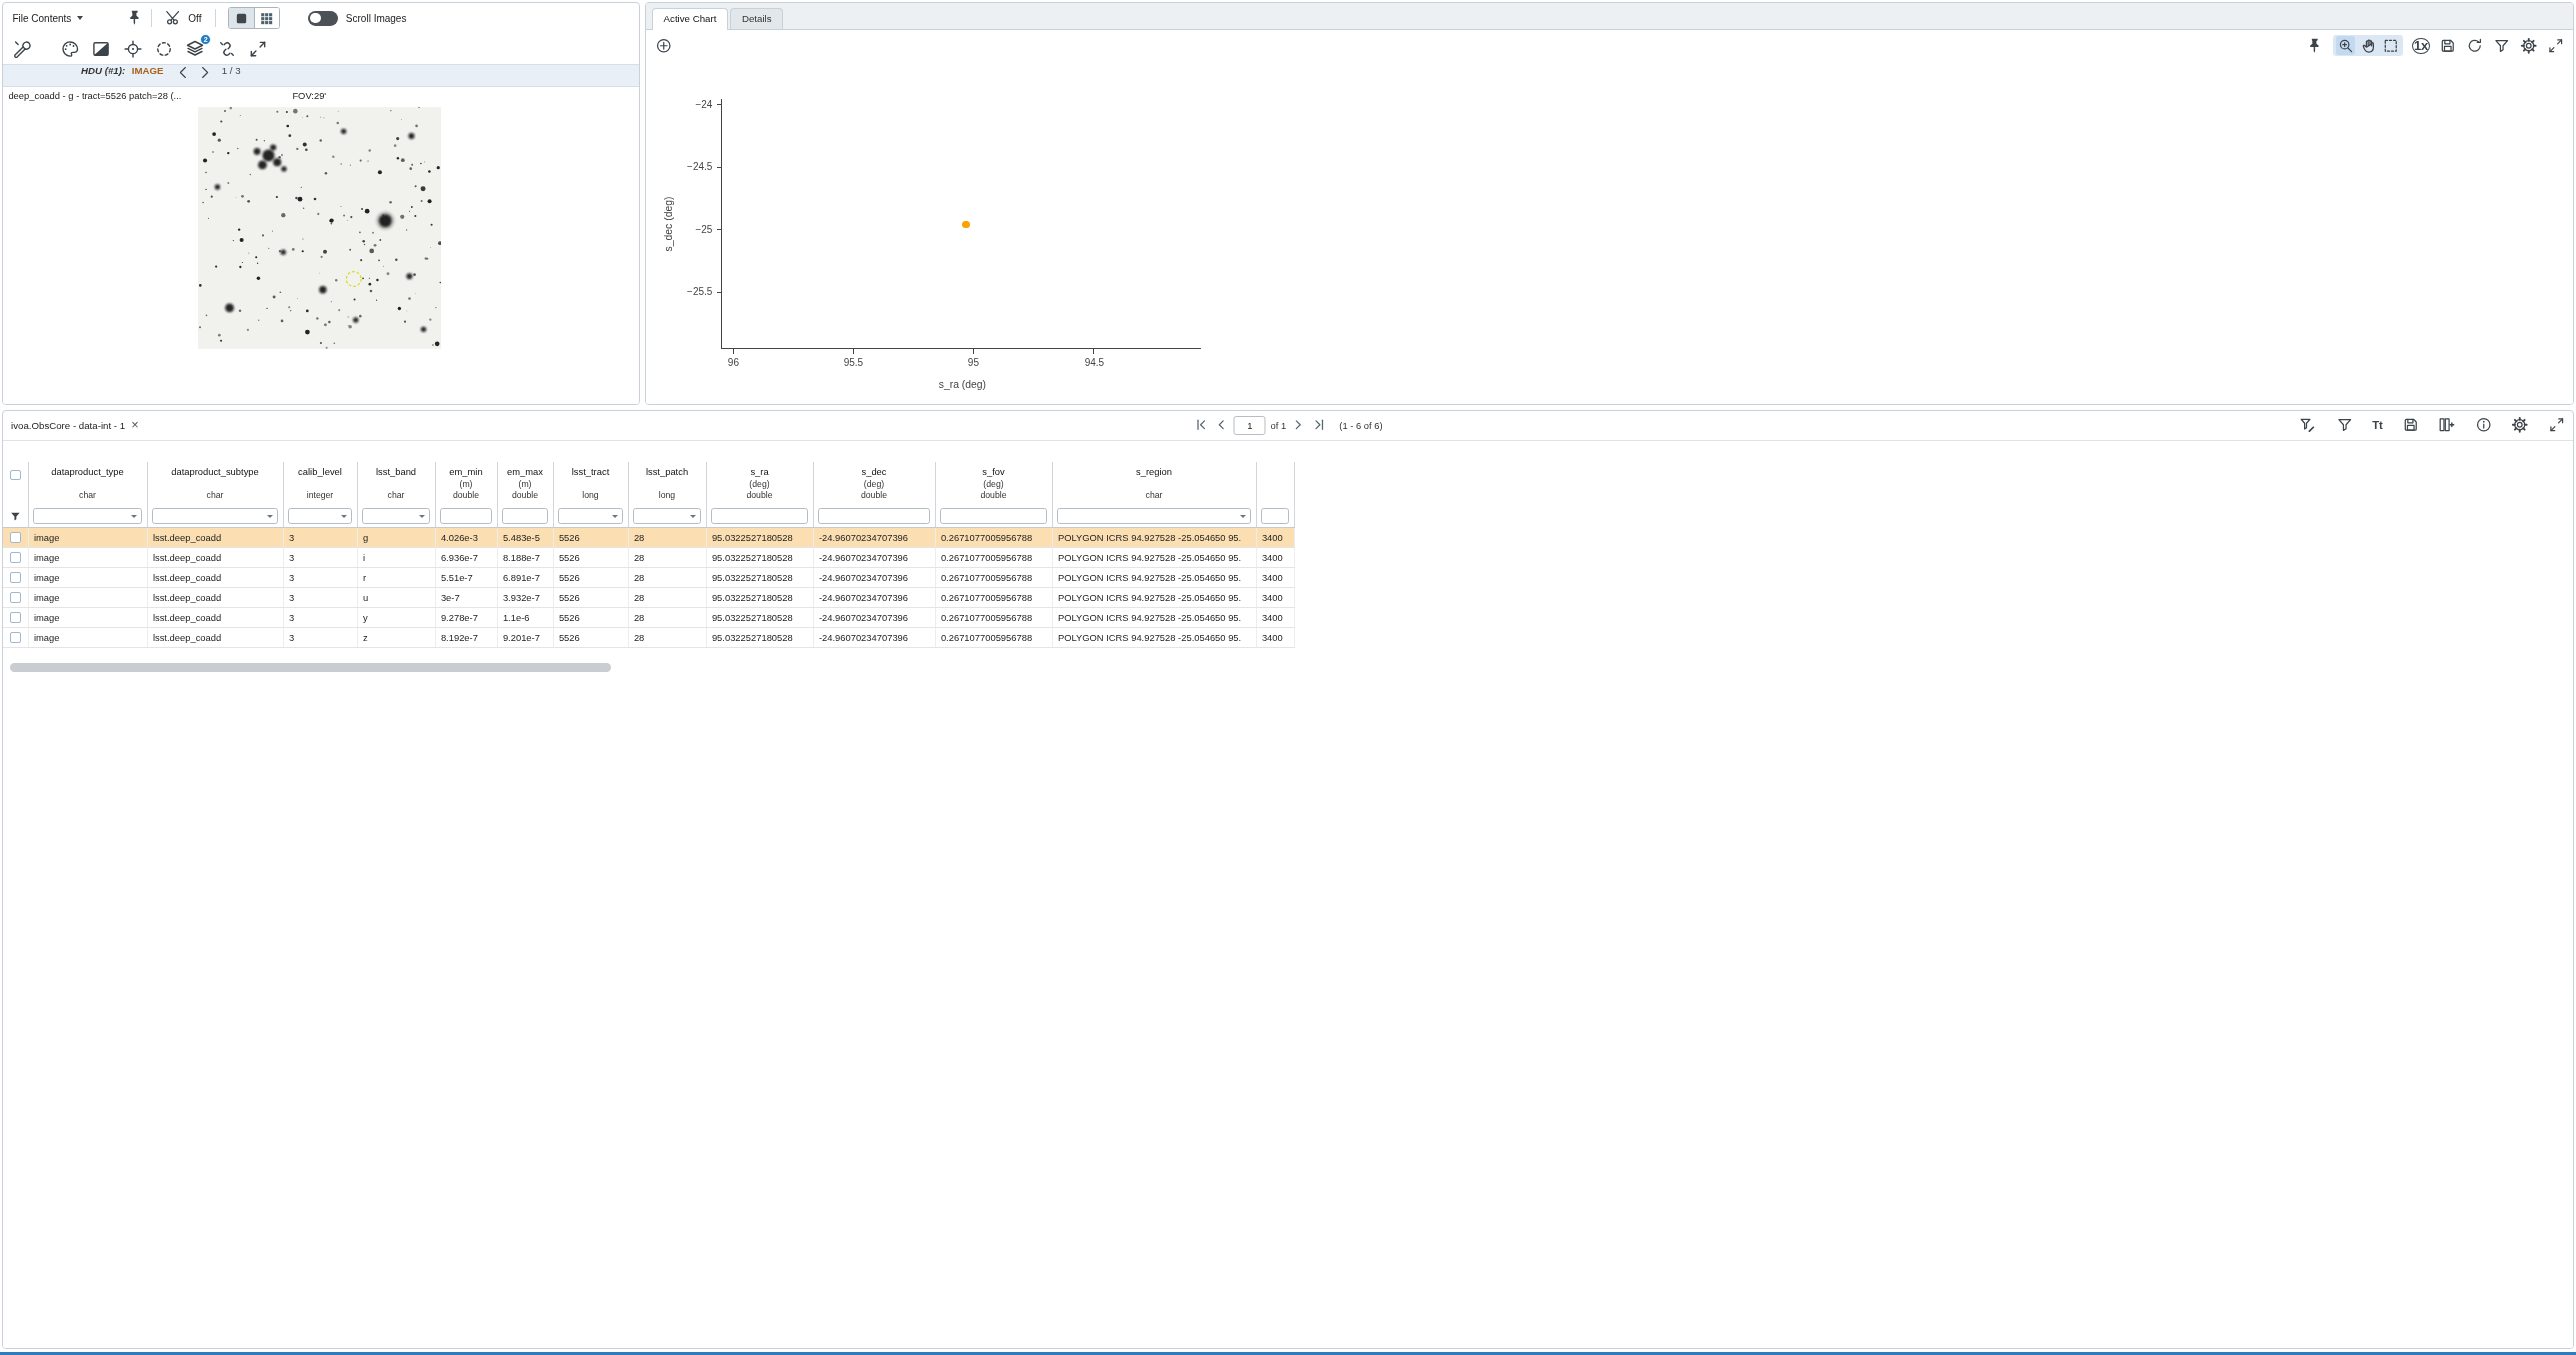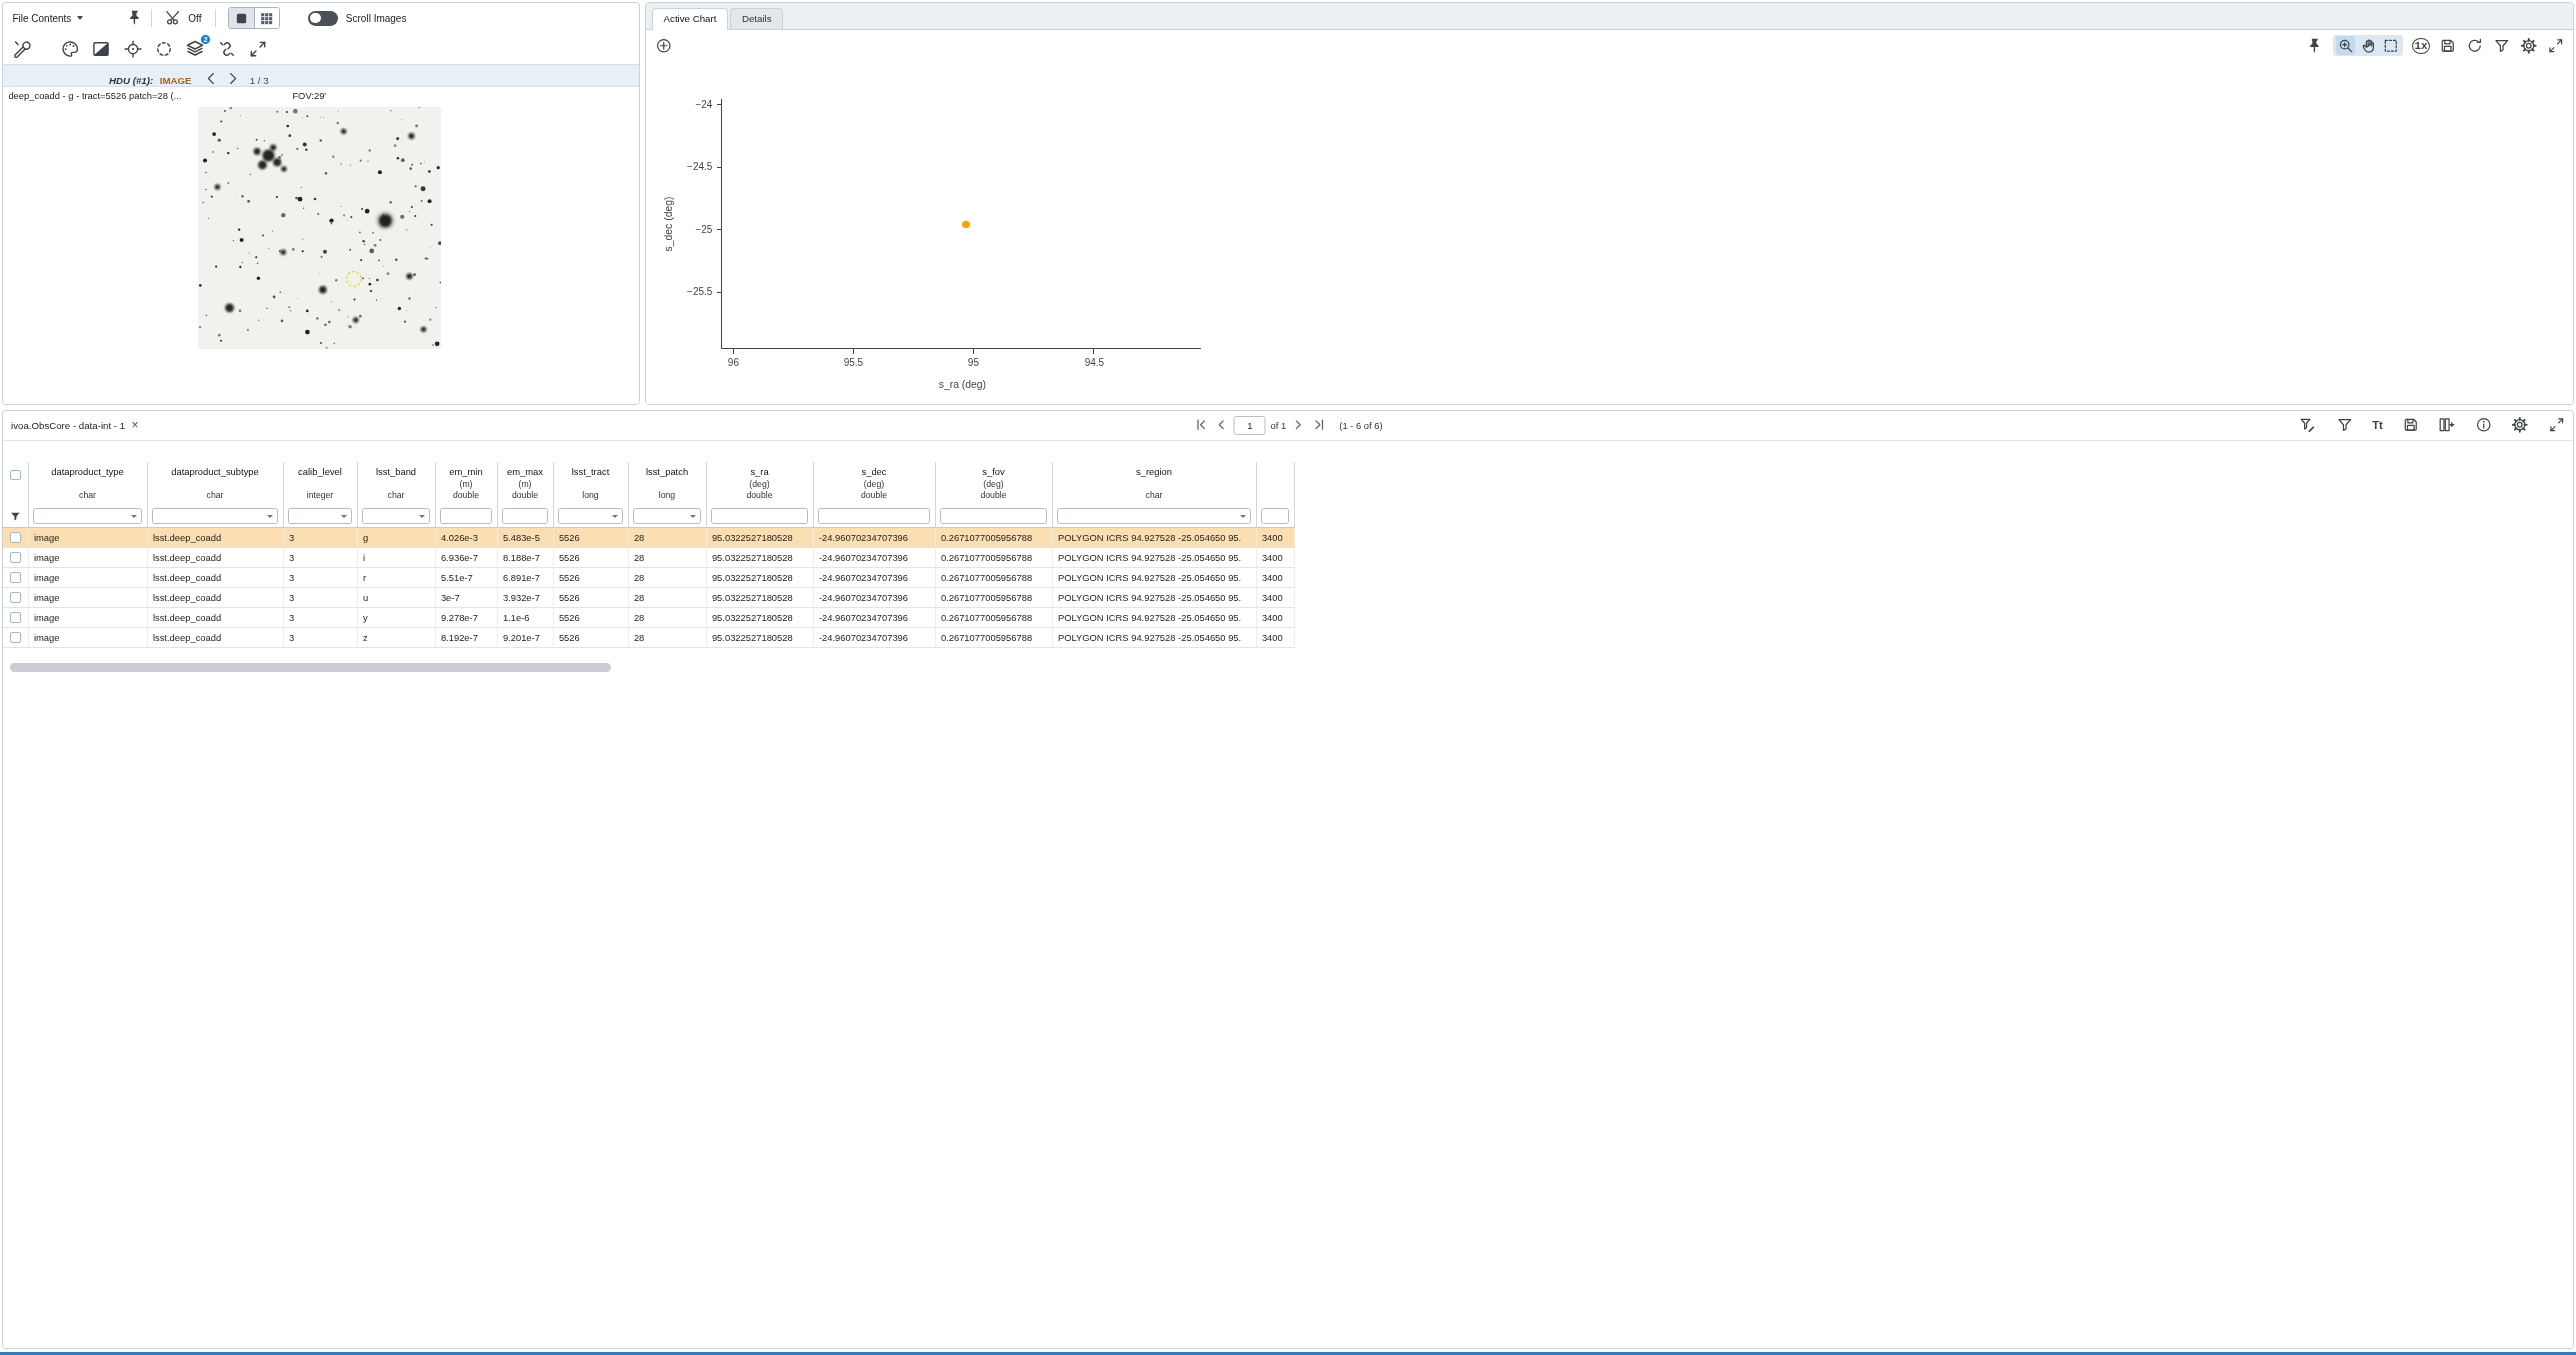--- a/index.html
+++ b/index.html
@@ -46,21 +46,21 @@
   .tglabel { font-size:10px; color:#222; }
 
   .img-icon-row { height:31px; flex:none; display:flex; align-items:center; padding:0 8px; gap:11.4px; }
   .tools-first { margin-right:17.5px; }
   .layers-wrap { position:relative; }
   .badge { position:absolute; top:-4.7px; right:-6px; width:11.4px; height:11.4px; border-radius:50%;
            background:var(--badge,#1f7bc7); color:#fff; font-size:7px; font-weight:700;
            display:flex; align-items:center; justify-content:center; border:1.3px solid #fff; }
 
   .hdu-bar { height:23px; flex:none; background:#e8eff7; border-top:0.7px solid #d6dee8; border-bottom:0.7px solid #d6dee8;
-             display:flex; align-items:flex-end; padding-left:106px; gap:6.7px; font-size:9.7px; }
+             display:flex; align-items:flex-start; padding-left:78px; gap:6.7px; font-size:9.7px; }
   .hdu-label { font-style:italic; font-weight:700; color:#333; }
   .hdu-type { font-weight:700; color:var(--hduorange,#a9621c); margin-right:5.4px; }
   .hdu-page { color:#444; margin-left:2.7px; }
 
   .viewport { flex:1; position:relative; background:#fff; }
   .img-title-row { position:absolute; top:3.4px; left:5.4px; font-size:9.4px; color:#222; white-space:nowrap; }
   .fov { position:absolute; left:284px; top:0px; color:#222; }
   .starfield { position:absolute; left:195px; top:20px; }
 
   .status-bar { height:23px; flex:none; display:flex; align-items:center; padding:0 4px; gap:4px; background:#fff; }
@@ -70,21 +70,21 @@
   .lock-group { position:absolute; right:6.7px; top:2px; display:flex; align-items:center; gap:6px; }
   .lock-group .toggle { margin-left:0; }
   .lock-label { font-size:9.4px; color:#222; }
 
   
   .chart-toolbar { height:31px; flex:none; display:flex; align-items:center; padding:0 8.7px; }
   .chart-tools-right { margin-left:auto; display:flex; align-items:center; gap:9.4px; }
   .tool-group { display:flex; align-items:center; gap:4.7px; background:#dbe7f3; border-radius:3.4px; padding:1.3px 3.4px; }
   .tool-active { background:#c3d9ef; border-radius:2.7px; padding:0.7px; display:flex; }
   .onex { width:17.5px; height:16px; border:1.3px solid var(--icon,#3c4349); border-radius:50%;
-          display:flex; align-items:center; justify-content:center; font-size:11px; font-weight:700; color:var(--icon,#3c4349);font-family:Liberation Mono, monospace; }
+          display:flex; align-items:center; justify-content:center; font-size:13px; font-weight:700; color:var(--icon,#3c4349); }
   #chart-area { flex:1; position:relative; background:#fff; }
   .plot-frame { position:absolute; left:75px; top:38px; width:480px; height:250px;
                 border-left:1.1px solid #444; border-bottom:1.1px solid #444; }
   .ytitle { position:absolute; left:21.5px; top:163px; transform:translate(-50%,-50%) rotate(-90deg);
             font-size:10.4px; color:#444; white-space:nowrap; }
   .xtitle { position:absolute; left:316px; top:318px; transform:translateX(-50%); font-size:10.4px; color:#444; }
   .tickmark-x { position:absolute; width:1.1px; height:4.7px; background:#444; }
   .ticklabel-x { position:absolute; transform:translateX(-50%); font-size:10px; color:#444; }
   .tickmark-y { position:absolute; width:4.7px; height:1.1px; background:#444; }
   .ticklabel-y { position:absolute; text-align:right; font-size:10px; color:#444; }

